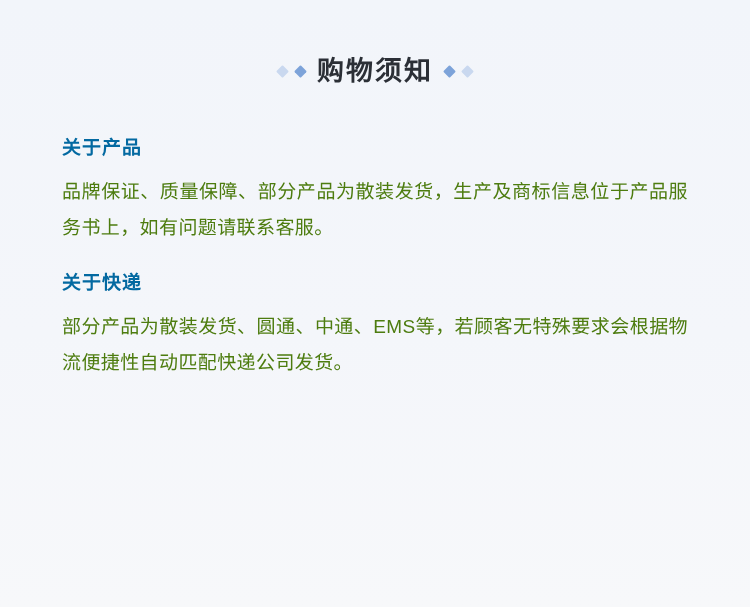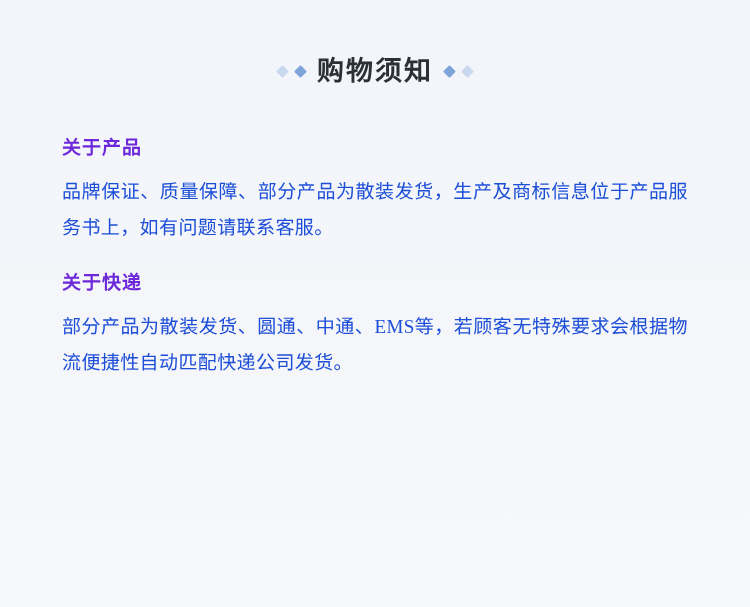--- a/index.html
+++ b/index.html
@@ -52,36 +52,35 @@
   .diamond.dark  { background: #7da3d9; }
 
   
   .content {
     padding: 0 62px;
     margin-top: 34px;
   }
 
   .section + .section {
     margin-top: 26px;
-    font-family: Liberation Serif, serif;
   }
 
   .section-heading {
     font-size: 19px;
     font-weight: bold;
-    color: #6d28d9;
+    color: #0369a1;
     letter-spacing: 1px;
     margin: 0 0 14px 0;
     line-height: 1.2;
   }
 
   .section-body {
     font-size: 19px;
     line-height: 36px;
-    color: #1d4ed8;
+    color: #4d7c0f;
     letter-spacing: 0.4px;
     margin: 0;
     text-align: justify;
   }
 </style>
 </head>
 <body>
 
 <div class="page">
 

